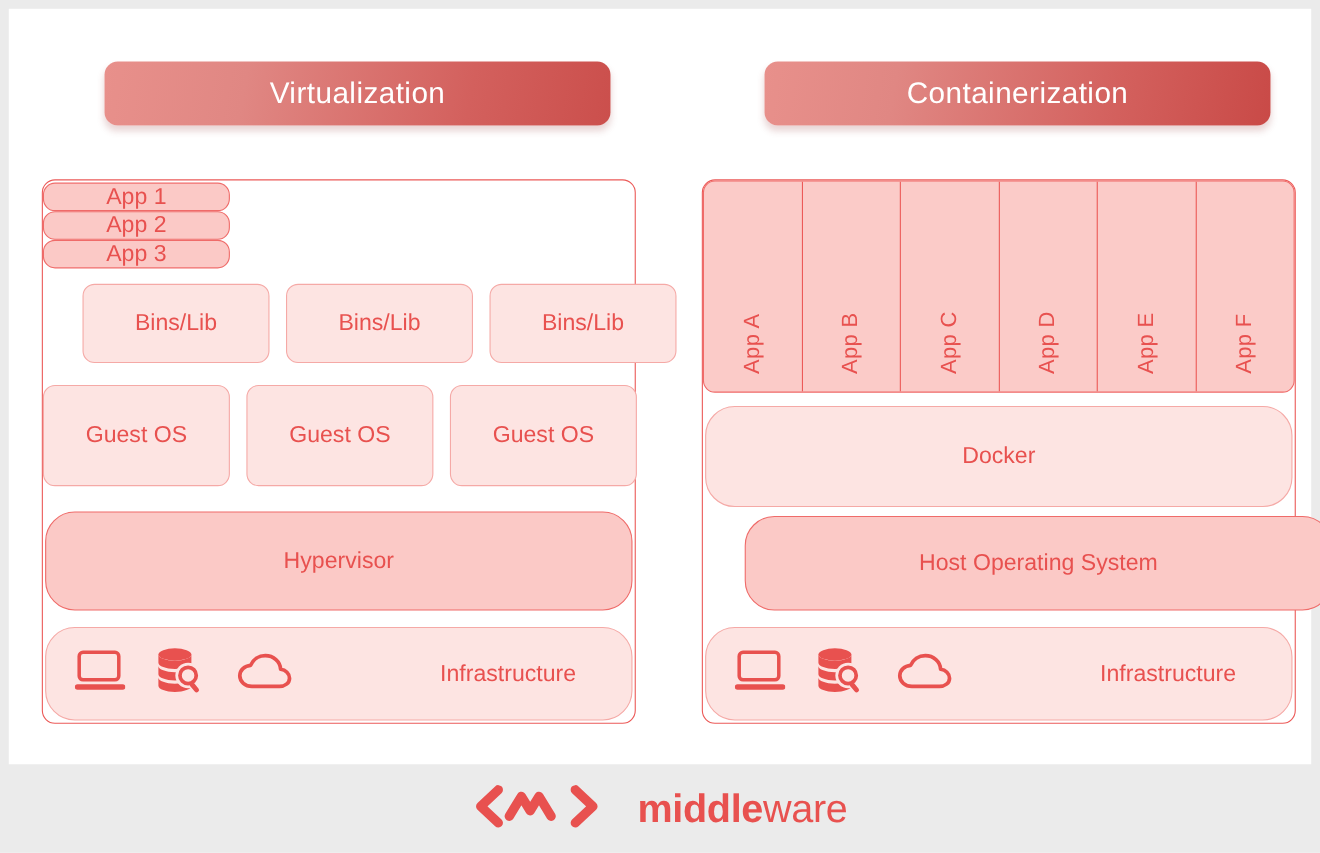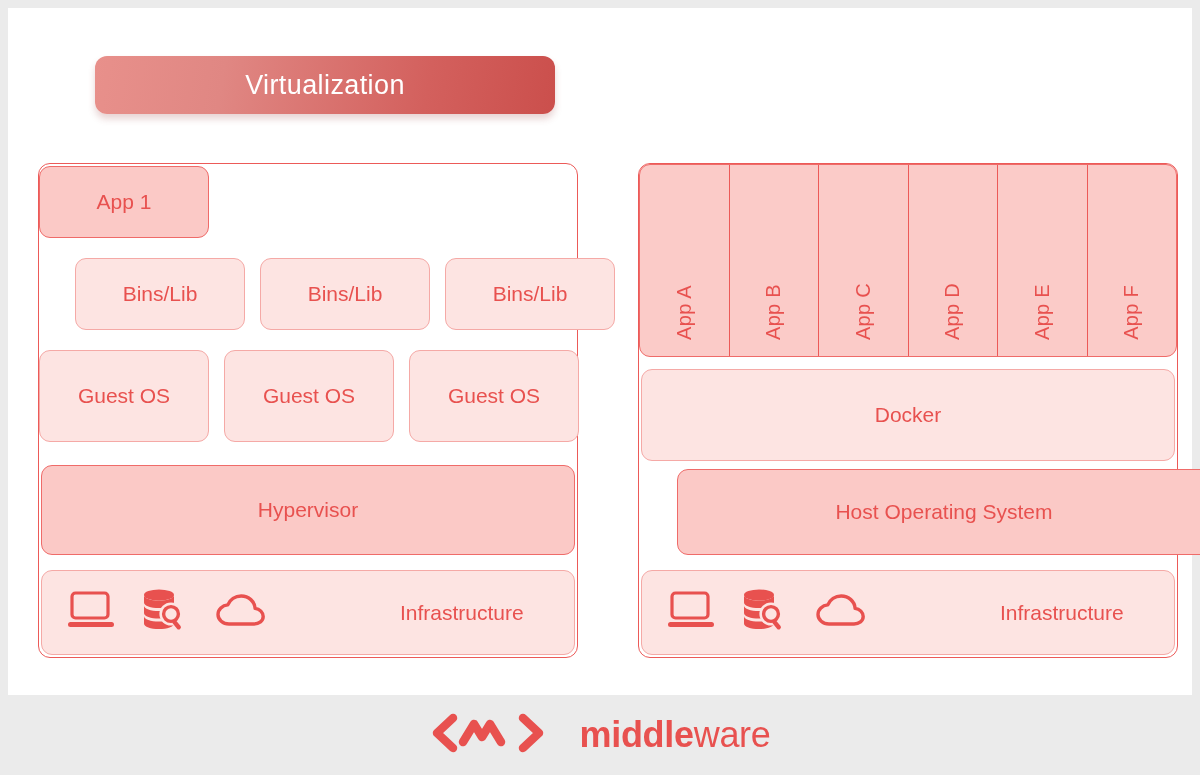--- a/index.html
+++ b/index.html
@@ -67,21 +67,21 @@
   .row3{
     position:absolute;left:0;width:540px;
     display:flex;justify-content:space-between;
   }
   .row3 .cell{width:170px;height:100%;}
   .r-app  { top:2px;   height:72px;flex-direction:column; }
   .r-bins { top:94px;  height:72px;padding-left:36px; }
   .r-guest{ top:186px; height:92px; }
 
   .rowfull{
-    position:absolute;left:2px;width:534px;
+    position:absolute;left:2px;width:534px;border-radius:27px;
   }
   .r-hyper { top:301px; height:90px; }
   .r-infra-l{ top:406px; height:85px; }
 
   
   .apps-strip{
     position:absolute;left:0;top:0;width:538px;height:193px;
     box-sizing:border-box;
     background:#fbcbc8;
     border:1.4px solid #ef6b69;
@@ -149,20 +149,26 @@
 
     <div class="banner banner-left">
       <span>Virtualization</span>
     </div>
 
     <div class="panel panel-left">
 
       <div class="row3 r-app">
         <div class="cell fill-dark">
           <span>App 1</span>
+        </div>
+        <div class="cell fill-dark">
+          <span>App 2</span>
+        </div>
+        <div class="cell fill-dark">
+          <span>App 3</span>
         </div>
       </div>
 
       <div class="row3 r-bins">
         <div class="cell fill-light">
           <span>Bins/Lib</span>
         </div>
         <div class="cell fill-light">
           <span>Bins/Lib</span>
         </div>
@@ -209,20 +215,23 @@
         </span>
         <span class="ico">
           <svg width="56" height="40" viewBox="0 0 56 40">
             <path d="M15 34c-6.1 0-11-4.3-11-9.6 0-5 4.3-9.1 9.8-9.5C16 9.6 21.2 6 27.2 6c7.5 0 13.6 5.5 13.9 12.4 4.6.5 8.1 4 8.1 8.1 0 4.5-4.2 7.5-9.2 7.5z" fill="none" stroke="#e8514f" stroke-width="3.4" stroke-linejoin="round"></path>
           </svg>
         </span>
         <span class="label">Infrastructure</span>
       </div>
     </div>
 
+    <div class="banner banner-right">
+      <span>Containerization</span>
+    </div>
 
     <div class="panel panel-right">
 
       <div class="apps-strip">
         <div class="app-col">
           <span>App A</span>
         </div>
         <div class="app-col">
           <span>App B</span>
         </div>

